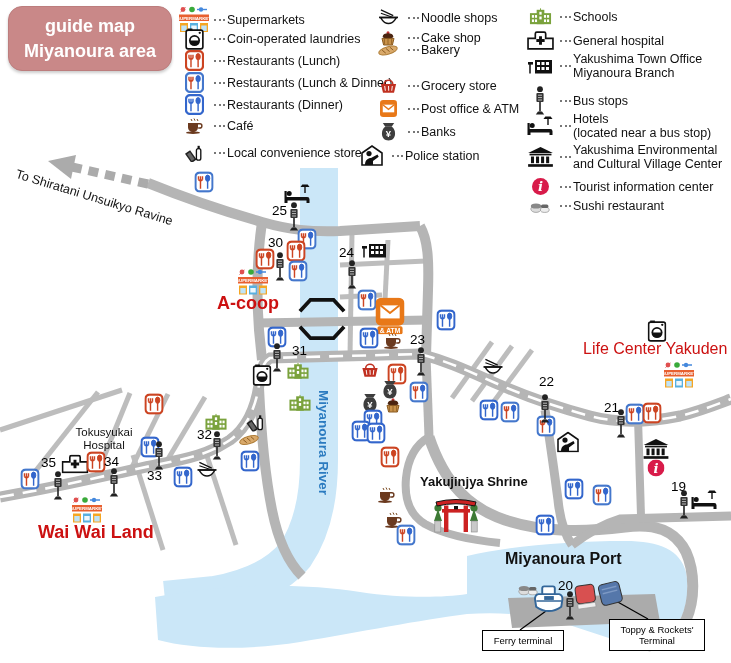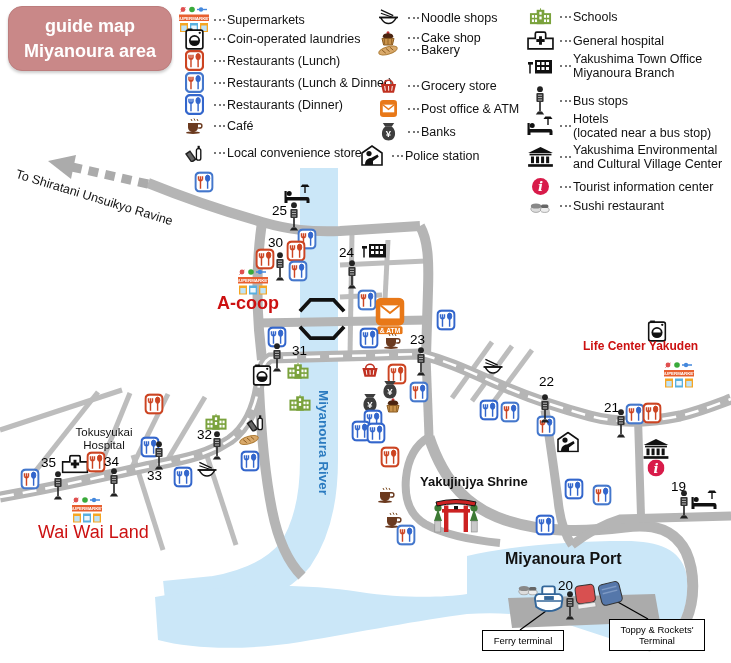--- a/index.html
+++ b/index.html
@@ -1301,24 +1301,24 @@
    <path d="M1.8 28.6 h8.4 l-2.2 -3.2 h-4 z" fill="#222"></path>
         </svg>
       </div>
       <div class="bus-num" style="left: 41px; top: 455px;">35</div>
     </div>
   <div id="map-labels">
       <div class="map-label" style="left: 18px; top: 168px; font-size: 12.5px; color: rgb(17, 17, 17); font-weight: normal; transform: rotate(17deg); transform-origin: 0px 0px;">To Shiratani Unsuikyo Ravine</div>
       <div class="map-label" style="left: 217px; top: 294px; font-size: 18px; color: rgb(204, 17, 17); font-weight: bold;">A-coop</div>
       <div class="map-label" style="left: 48px; top: 426px; font-size: 11.5px; color: rgb(17, 17, 17); font-weight: normal; text-align: center; width: 112px;">Tokusyukai
 Hospital</div>
-      <div class="map-label" style="left: 38px; top: 523px; font-size: 18px; color: rgb(204, 17, 17); font-weight: normal;">Wai Wai Land</div>
+      <div class="map-label" style="left: 38px; top: 523px; font-size: 18px; color: rgb(204, 17, 17); font-weight: bold;">Wai Wai Land</div>
       <div class="map-label" style="left: 330px; top: 390px; font-size: 13.5px; color: rgb(43, 123, 192); font-weight: bold; transform: rotate(90deg); transform-origin: 0px 0px;">Miyanoura River</div>
       <div class="map-label" style="left: 420px; top: 475px; font-size: 13px; color: rgb(17, 17, 17); font-weight: bold;">Yakujinjya Shrine</div>
-      <div class="map-label" style="left: 583px; top: 340px; font-size: 12px; color: rgb(204, 17, 17); font-weight: bold;">Life Center Yakuden</div>
+      <div class="map-label" style="left: 583px; top: 340px; font-size: 16px; color: rgb(204, 17, 17); font-weight: normal;">Life Center Yakuden</div>
       <div class="map-label" style="left: 505px; top: 550px; font-size: 16px; color: rgb(17, 17, 17); font-weight: bold;">Miyanoura Port</div>
     </div>
   <div id="callouts">
       <div class="callout" style="left: 482px; top: 630px; width: 80px; height: 19px;">Ferry terminal</div>
       <div class="callout" style="left: 609px; top: 619px; width: 94px; height: 30px;">Toppy &amp; Rockets'
 Terminal</div>
     </div>
 </div>
 
 </body></html>

